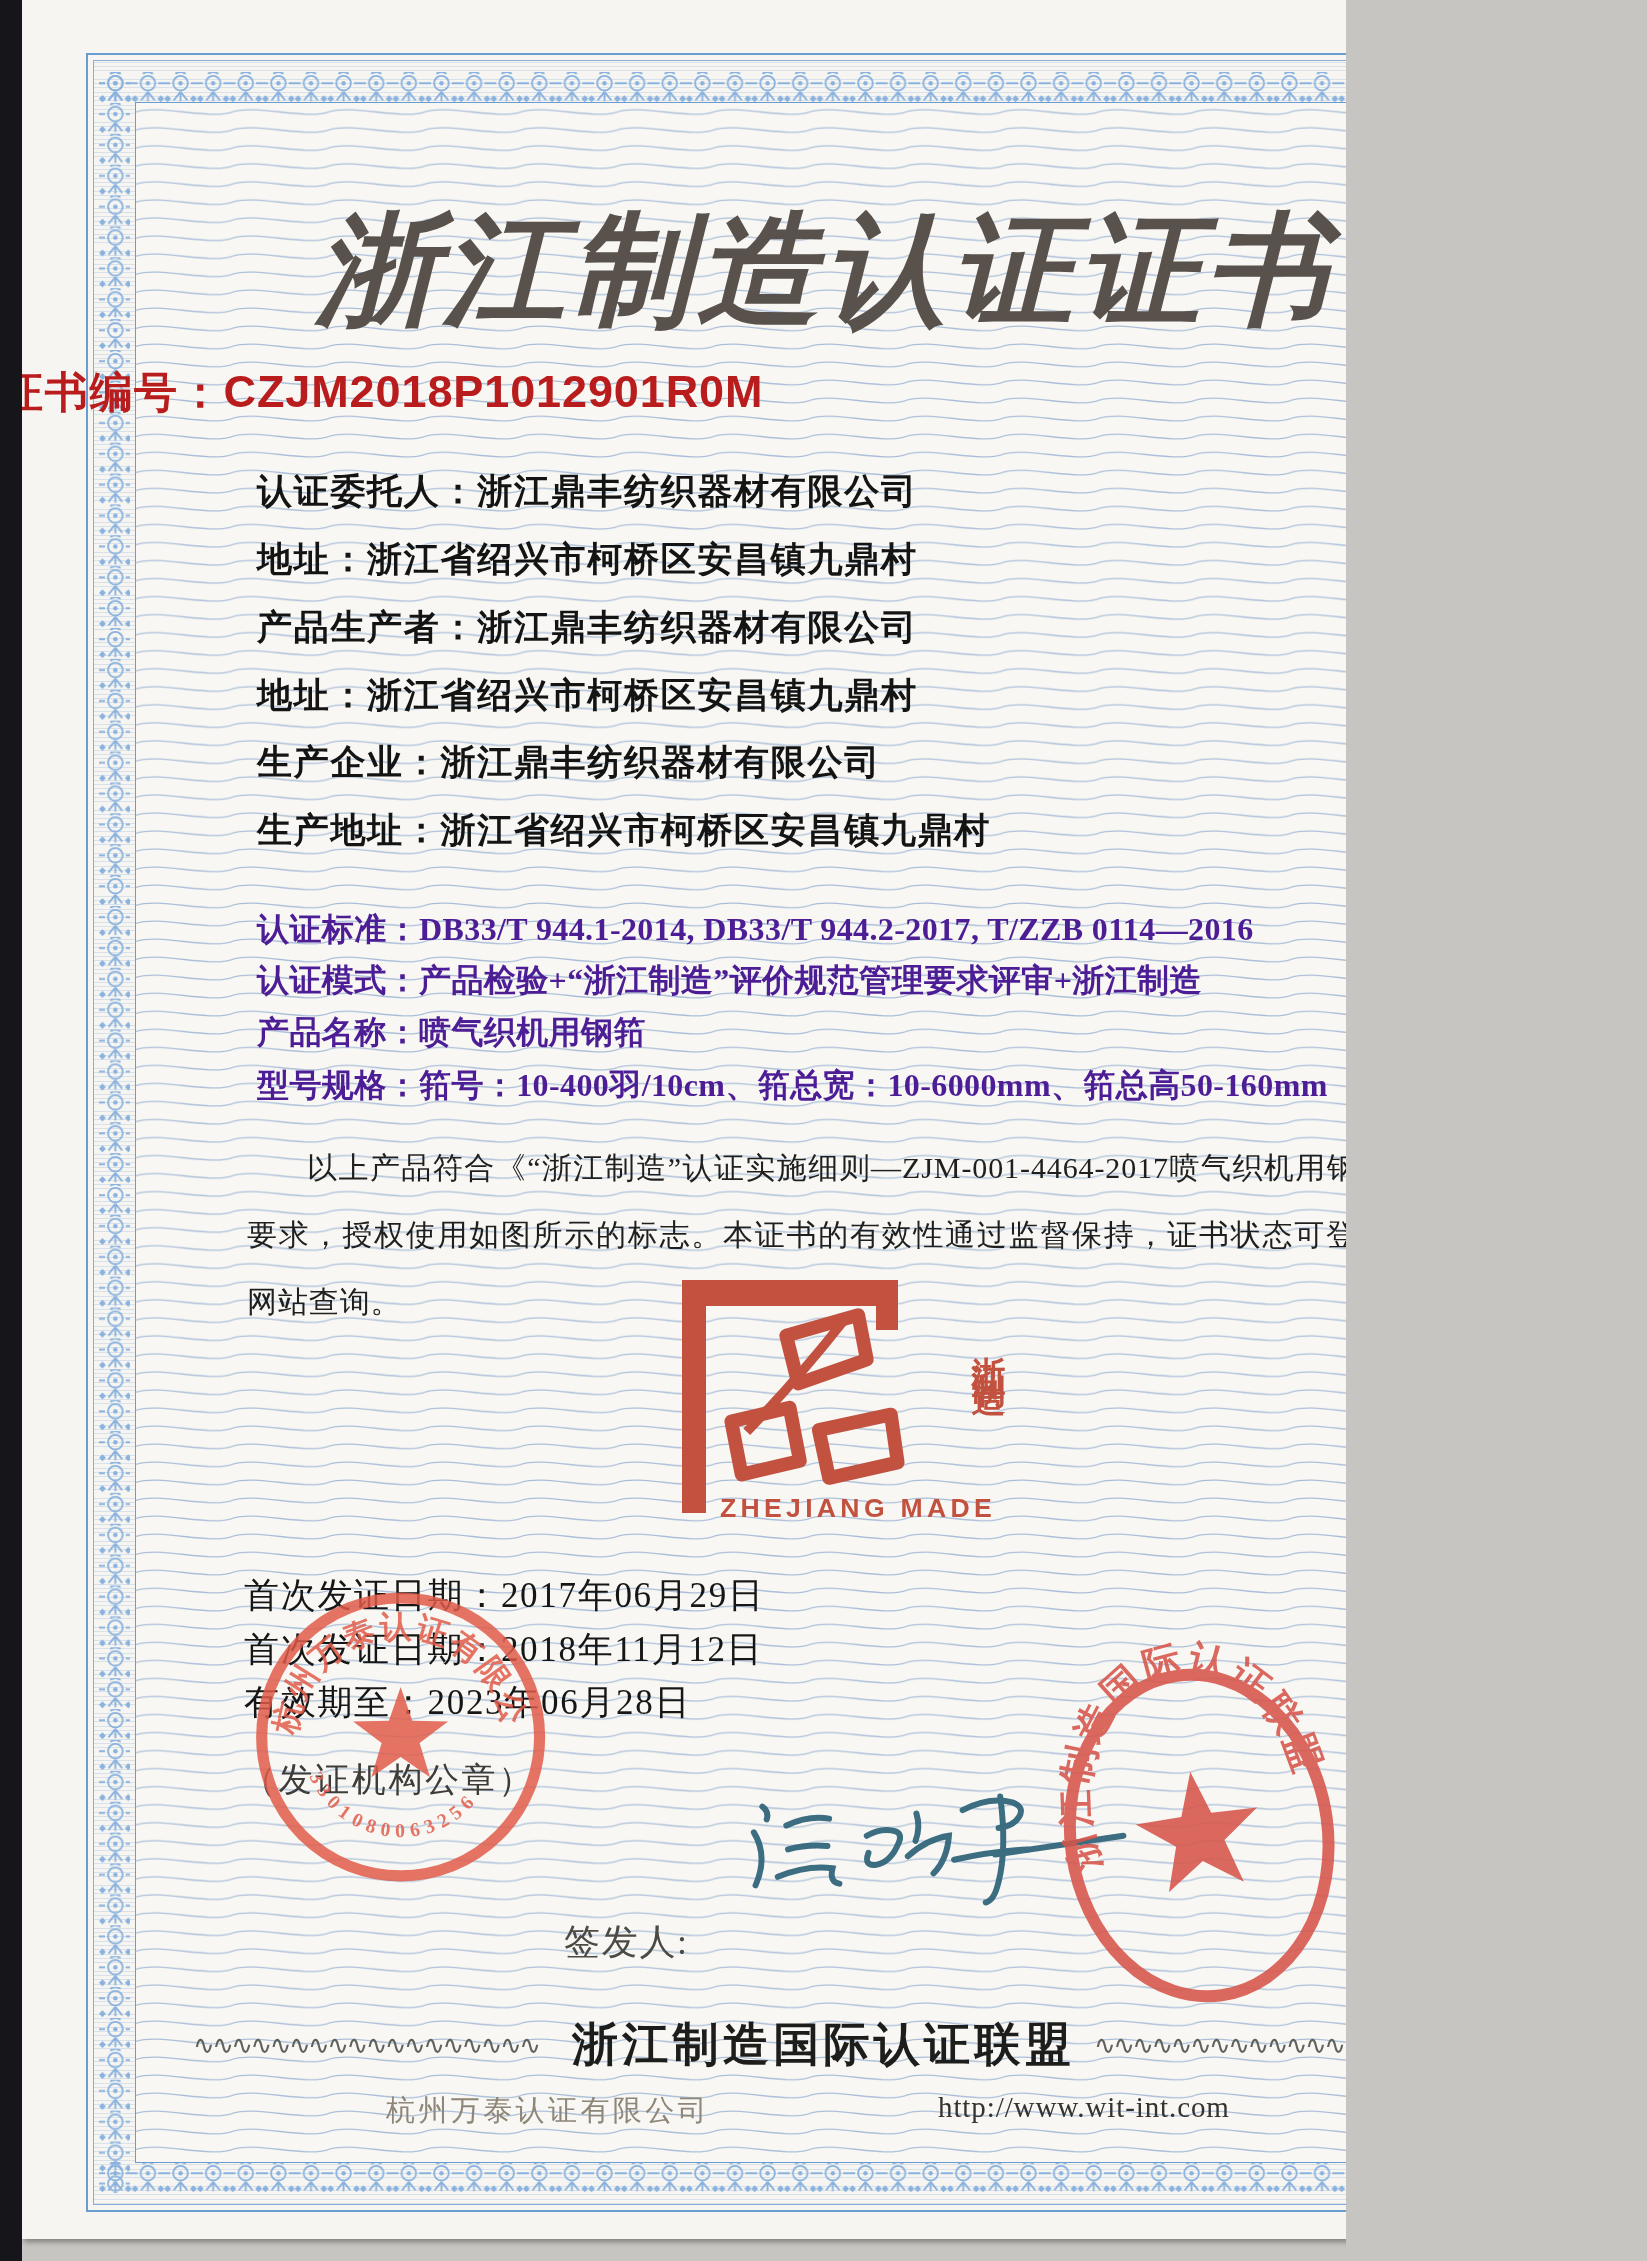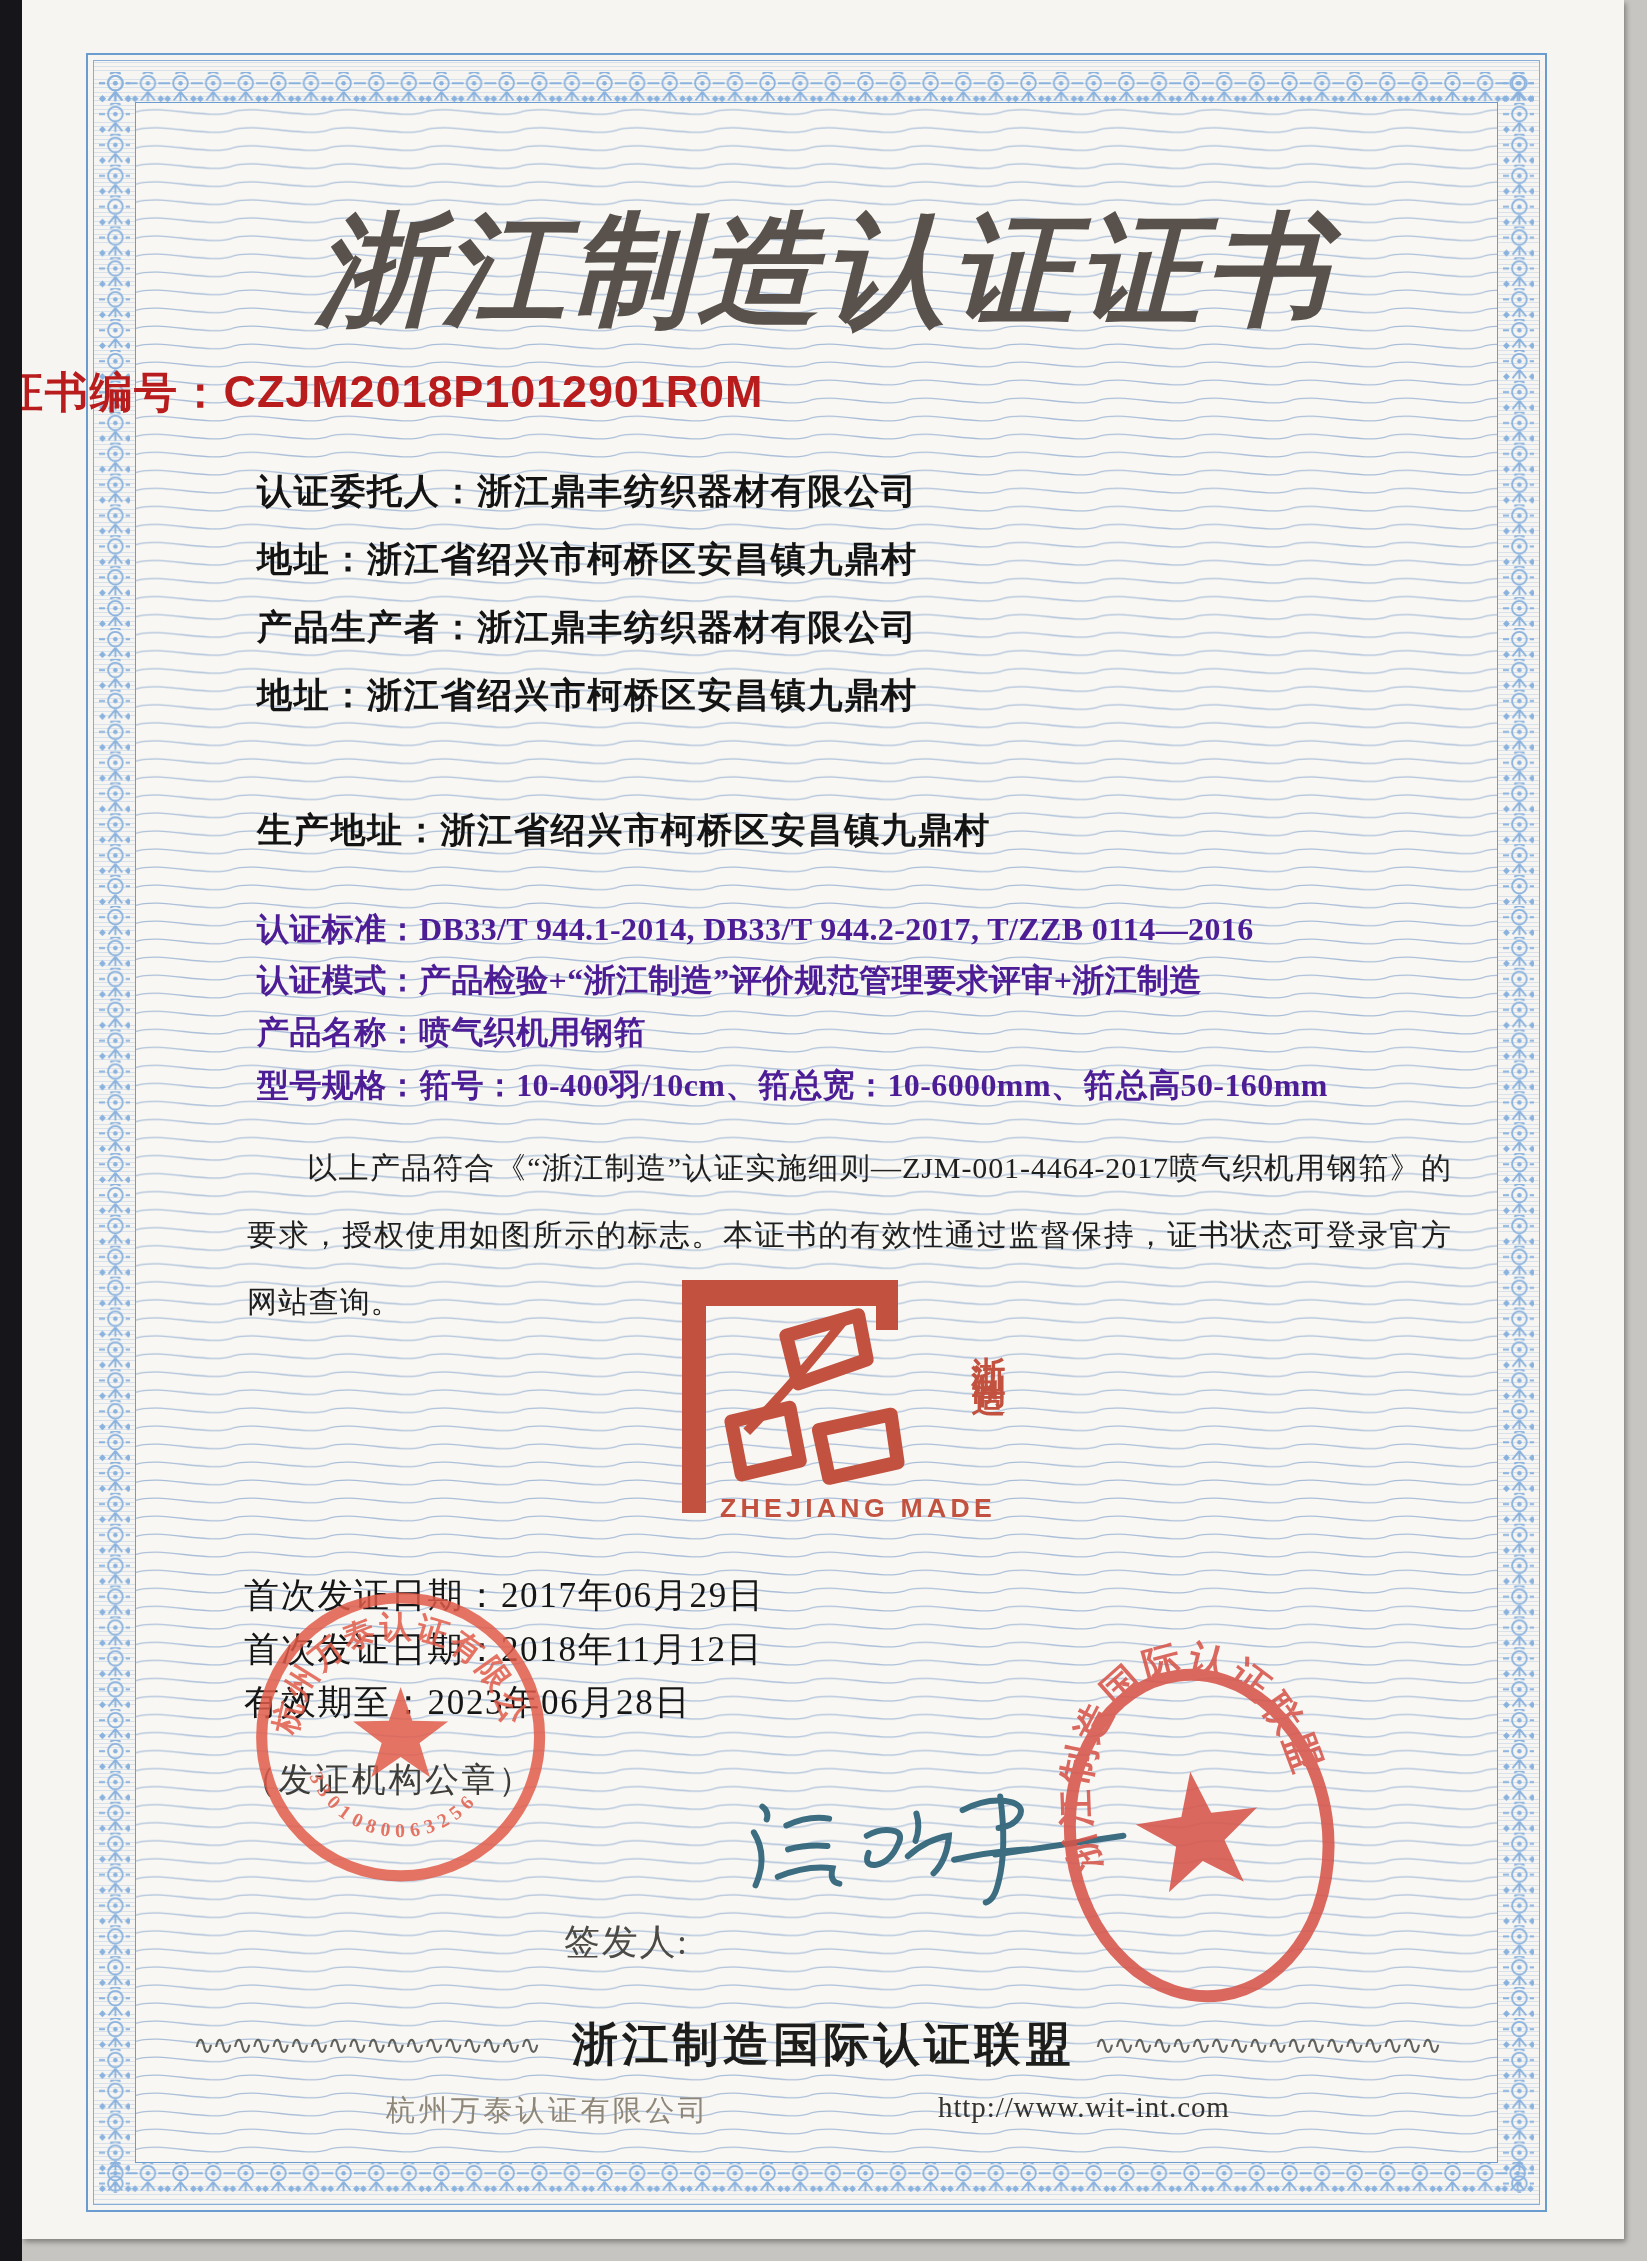--- a/index.html
+++ b/index.html
@@ -1,16 +1,16 @@
 <!DOCTYPE html>
 <html style="font-size:13.7px"><head>
 <meta charset="utf-8">
 <style>
   html,body{margin:0;padding:0;background:#c6c5c1;}
-  .page{position:relative;width:1647px;height:2261px;overflow:hidden;
+  .page{position:relative;width:1346px;height:2261px;overflow:hidden;
         font-family:"Liberation Serif","DejaVu Serif",serif;}
   .scan-edge-left{position:absolute;left:0;top:0;width:22px;height:100%;background:#16161a;z-index:10;}
   .paper{position:absolute;left:22px;top:0;width:1602px;height:2239px;background:#f6f5f1;
          box-shadow:1.7px 2.6px 5.1px rgba(0,0,0,.35);}
   
   .frame{position:absolute;left:86px;top:53px;width:1457px;height:2155px;border:2.6px solid #6b9cd0;z-index:1;}
   .f-line2{position:absolute;inset:5.1px;border:0.9px solid #86aed9;
            background:repeating-linear-gradient(0deg,rgba(140,175,218,.28) 0 0.9px,transparent 0.9px 4.3px);}
   .lace{position:absolute;z-index:2;}
   .lace svg{display:block;width:100%;height:100%;}
@@ -110,20 +110,21 @@
     <div class="title">浙江制造认证证书</div>
 
     <div class="certno">
       <span class="lab">证书编号：</span><span class="val">CZJM2018P1012901R0M</span>
     </div>
 
     <div class="infoline" style="top:468px"><span>认证委托人：</span><span>浙江鼎丰纺织器材有限公司</span></div>
     <div class="infoline" style="top:536px"><span>地址：</span><span>浙江省绍兴市柯桥区安昌镇九鼎村</span></div>
     <div class="infoline" style="top:604px"><span>产品生产者：</span><span>浙江鼎丰纺织器材有限公司</span></div>
     <div class="infoline" style="top:672px"><span>地址：</span><span>浙江省绍兴市柯桥区安昌镇九鼎村</span></div>
+    <div class="infoline" style="top:739px"><span>生产企业：</span><span>浙江鼎丰纺织器材有限公司</span></div>
     <div class="infoline" style="top:807px"><span>生产地址：</span><span>浙江省绍兴市柯桥区安昌镇九鼎村</span></div>
 
     <div class="specline" style="top:908px"><span>认证标准：</span><span>DB33/T 944.1-2014, DB33/T 944.2-2017, T/ZZB 0114—2016</span></div>
     <div class="specline" style="top:959px"><span>认证模式：</span><span>产品检验+“浙江制造”评价规范管理要求评审+浙江制造</span></div>
     <div class="specline" style="top:1011px"><span>产品名称：</span><span>喷气织机用钢筘</span></div>
     <div class="specline" style="top:1064px"><span>型号规格：</span><span>筘号：10-400羽/10cm、筘总宽：10-6000mm、筘总高50-160mm</span></div>
 
     <div class="statement">以上产品符合《“浙江制造”认证实施细则—ZJM-001-4464-2017喷气织机用钢筘》的要求，授权使用如图所示的标志。本证书的有效性通过监督保持，证书状态可登录官方网站查询。</div>
 
     <div class="dateline" style="top:1572px"><span>首次发证日期：</span><span>2017年06月29日</span></div>

